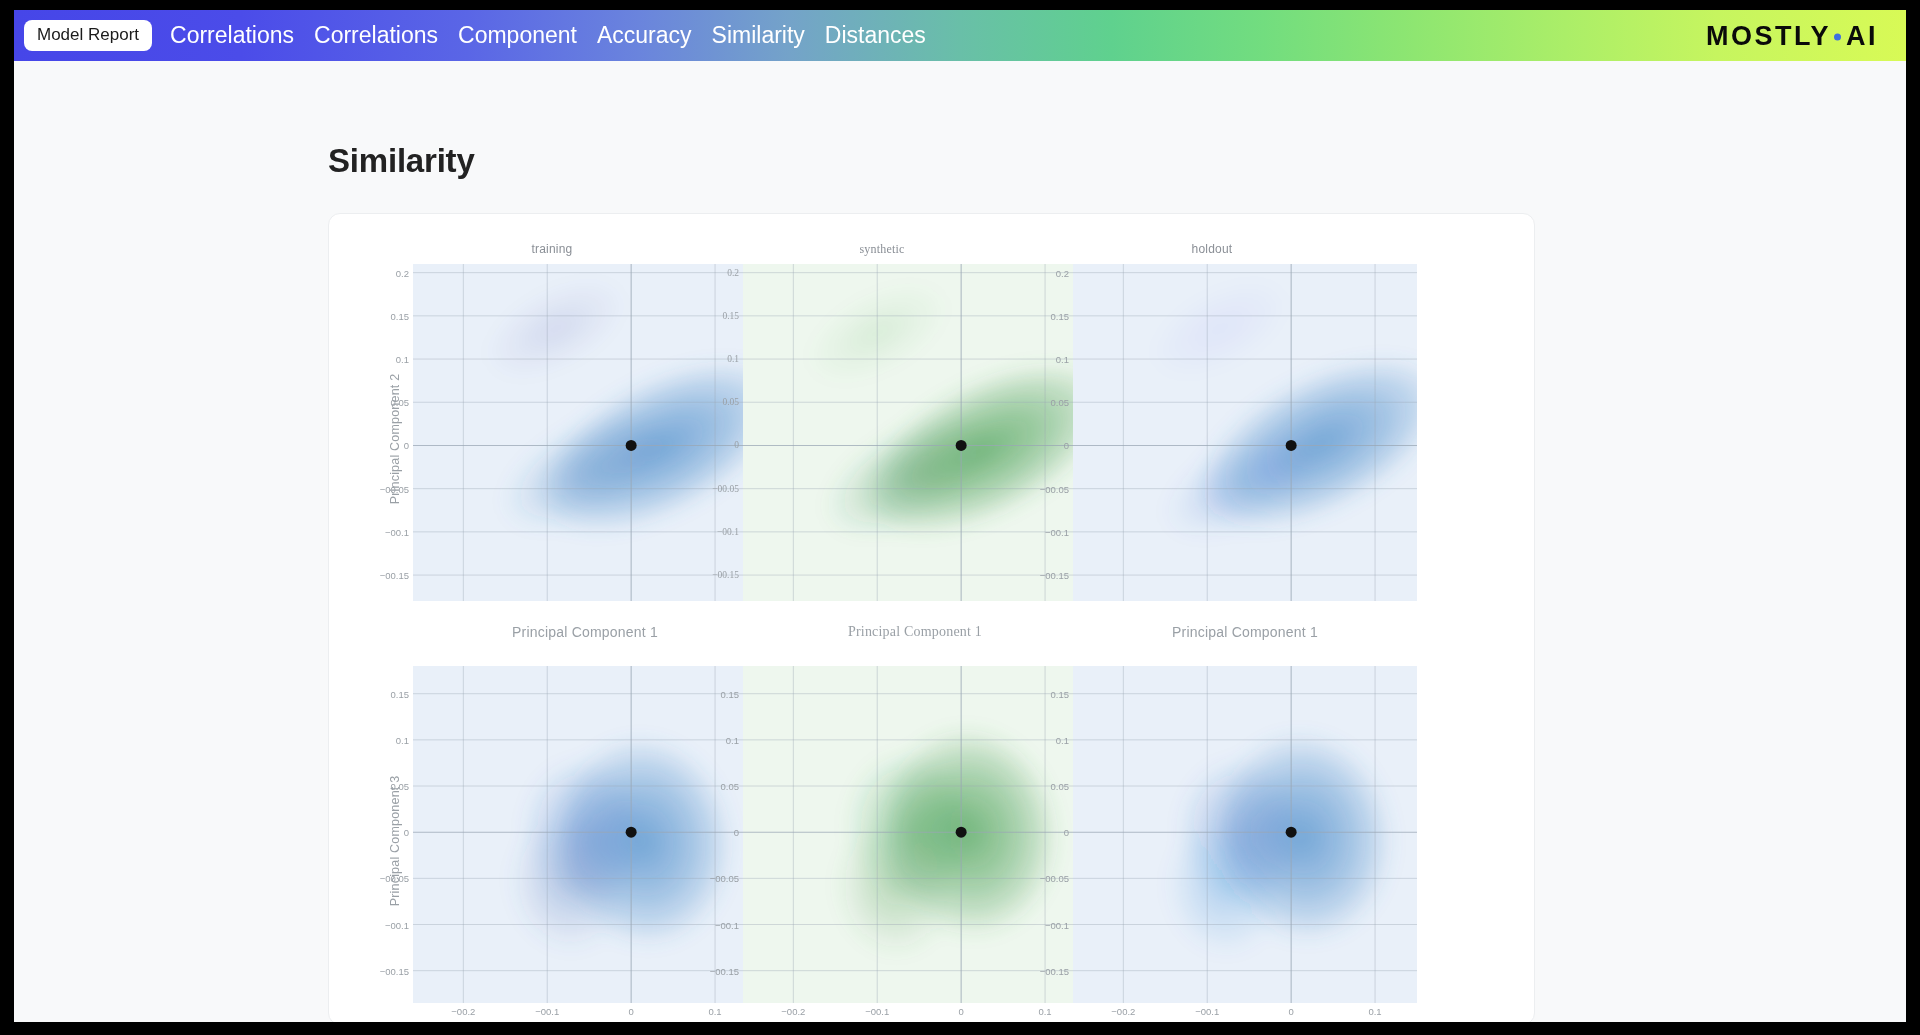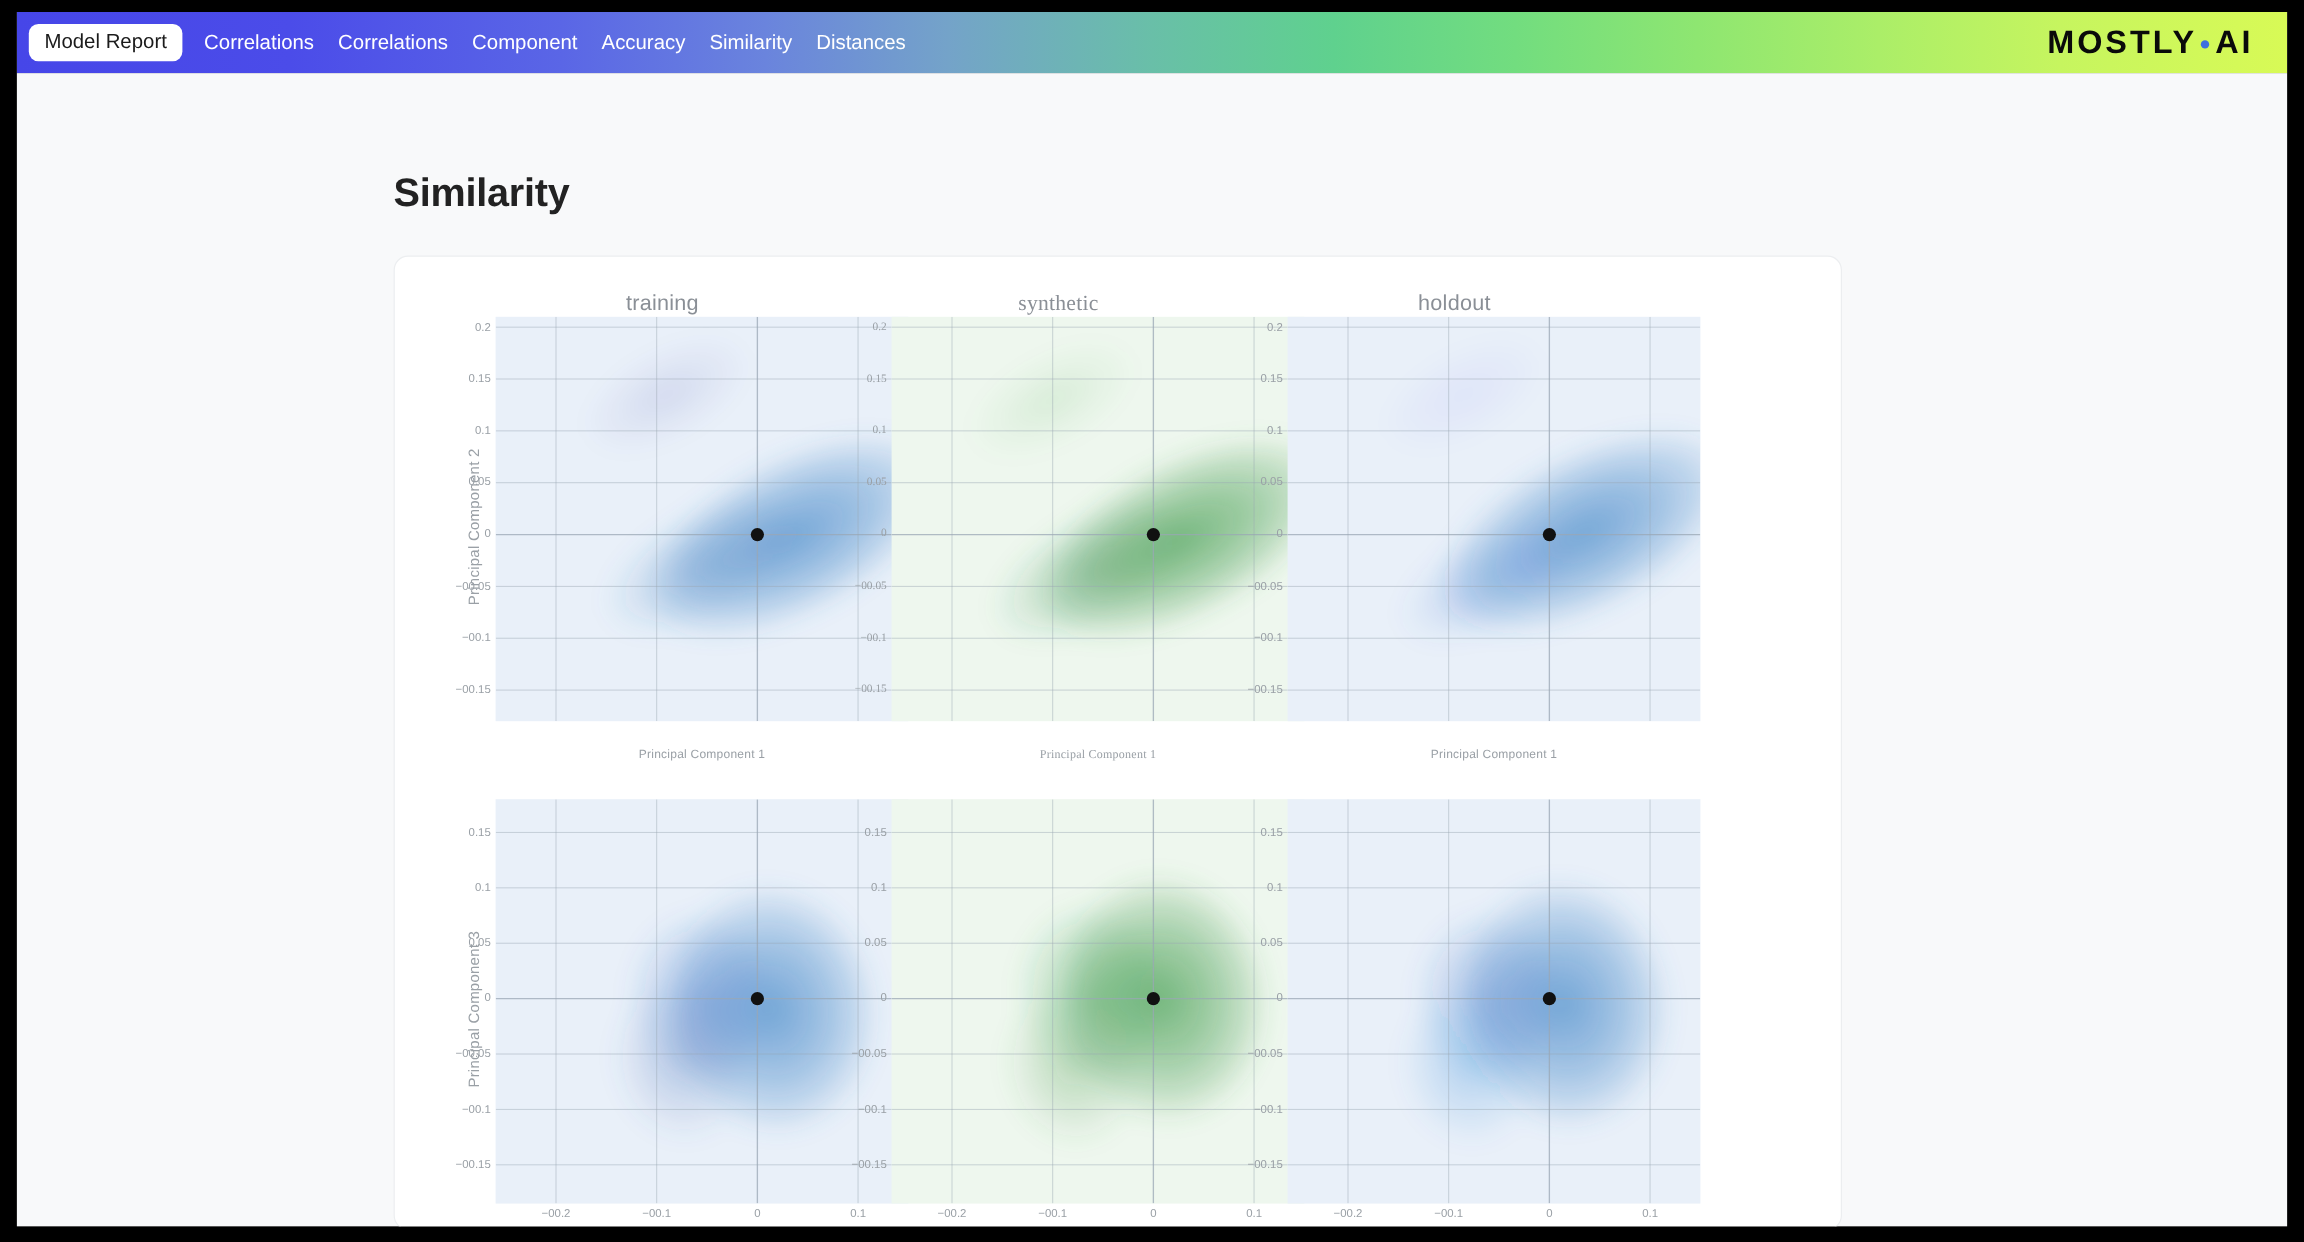--- a/index.html
+++ b/index.html
@@ -61,21 +61,21 @@
     padding: 5px 13px 6px 13px;
     border-radius: 8px;
     line-height: 1.15;
     margin-right: 18px;
     white-space: nowrap;
     cursor: pointer;
   }
 
   .nav-link {
     color: #ffffff;
-    font-size: 17px;
+    font-size: 23px;
     font-weight: 400;
     margin-right: 20px;
     white-space: nowrap;
     cursor: pointer;
     line-height: 1.15;
   }
   .nav-link:last-child { margin-right: 0; }
 
   #brand {
     position: absolute;
@@ -139,21 +139,21 @@
 
   .plot-cell {
     position: absolute;
   }
 
   .plot-title {
     position: absolute;
     top: 0;
     width: 100%;
     text-align: center;
-    font-size: 18px;
+    font-size: 12px;
     color: #8a8f96;
     letter-spacing: 0.2px;
   }
 
   .plot-area {
     position: absolute;
     left: 66px;
     top: 22px;
     width: 344px;
     height: 337px;
@@ -201,21 +201,21 @@
     transform-origin: center center;
     letter-spacing: 0.2px;
   }
 
   .xlabel {
     position: absolute;
     left: 66px;
     top: 382px;
     width: 344px;
     text-align: center;
-    font-size: 10px;
+    font-size: 14px;
     color: #9aa0a6;
     letter-spacing: 0.2px;
   }
 </style>
 </head>
 <body>
 
 <div id="app-frame">
 
   <div id="header">

